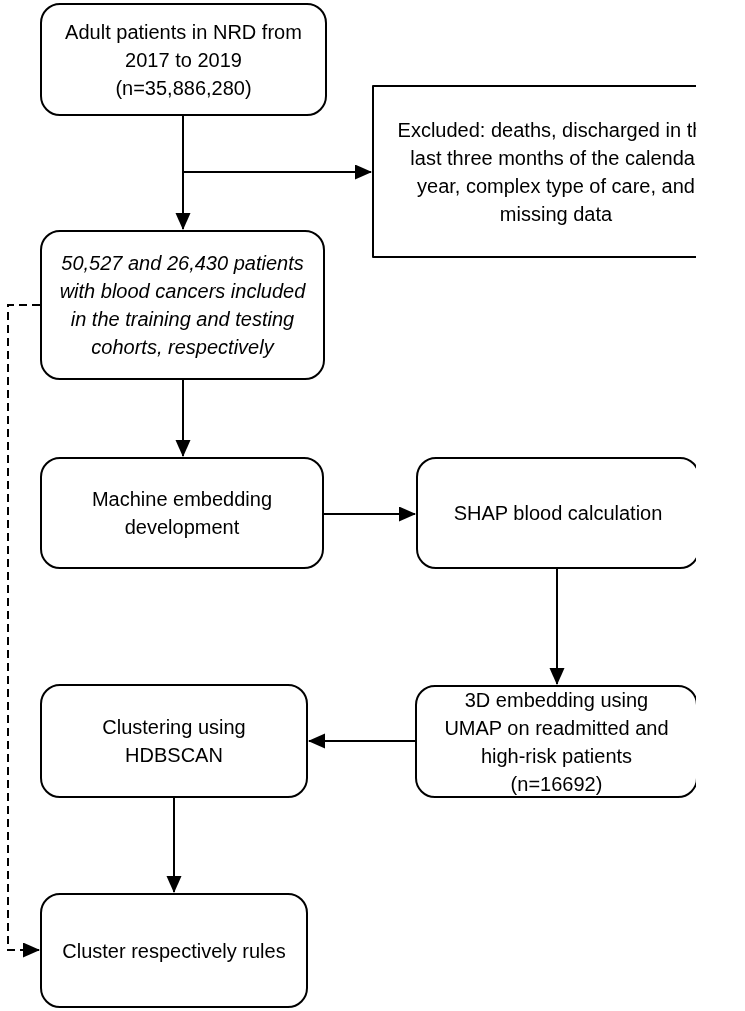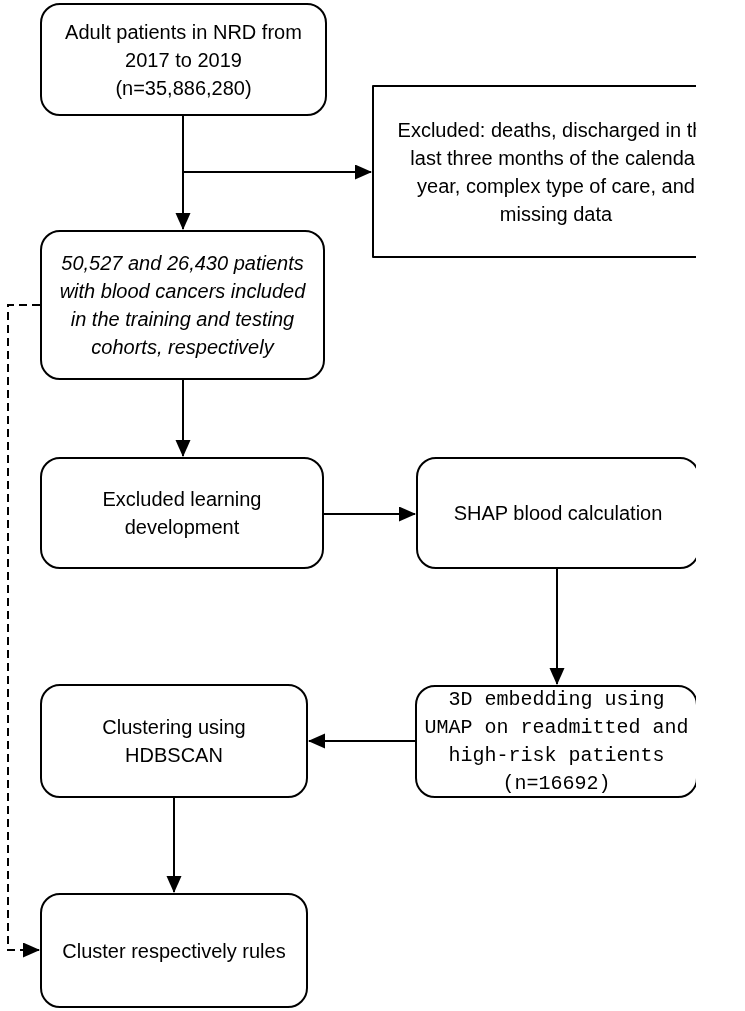--- a/index.html
+++ b/index.html
@@ -38,21 +38,21 @@
     padding: 2px;
   }
   .node--rounded { border-radius: 20px; }
   .node--rect { border-radius: 1px; }
 
   .node--adult      { left: 40px;  top: 3px;   width: 287px; height: 113px; }
   .node--excluded   { left: 372px; top: 85px;  width: 368px; height: 173px; }
   .node--cohorts    { left: 40px;  top: 230px; width: 285px; height: 150px; font-style: italic; }
   .node--ml         { left: 40px;  top: 457px; width: 284px; height: 112px; }
   .node--shap       { left: 416px; top: 457px; width: 284px; height: 112px; }
-  .node--umap       { left: 415px; top: 685px; width: 283px; height: 113px; font-family: Liberation Mono, monospace; }
+  .node--umap       { left: 415px; top: 685px; width: 283px; height: 113px; }
   .node--clustering { left: 40px;  top: 684px; width: 268px; height: 114px; }
   .node--rules      { left: 40px;  top: 893px; width: 268px; height: 115px; }
 </style>
 </head>
 <body>
 
 <div class="canvas">
 
   <svg class="edges-svg" viewBox="0 0 745 1011" xmlns="http://www.w3.org/2000/svg">
     <defs>
@@ -84,21 +84,21 @@
   </div>
 
   <div class="node node--rounded node--cohorts">
     <span>50,527 and 26,430 patients
 with blood cancers included
 in the training and testing
 cohorts, respectively</span>
   </div>
 
   <div class="node node--rounded node--ml">
-    <span>Excluded learning
+    <span>Machine embedding
 development</span>
   </div>
 
   <div class="node node--rounded node--shap">
     <span>SHAP blood calculation</span>
   </div>
 
   <div class="node node--rounded node--umap">
     <span>3D embedding using
 UMAP on readmitted and

